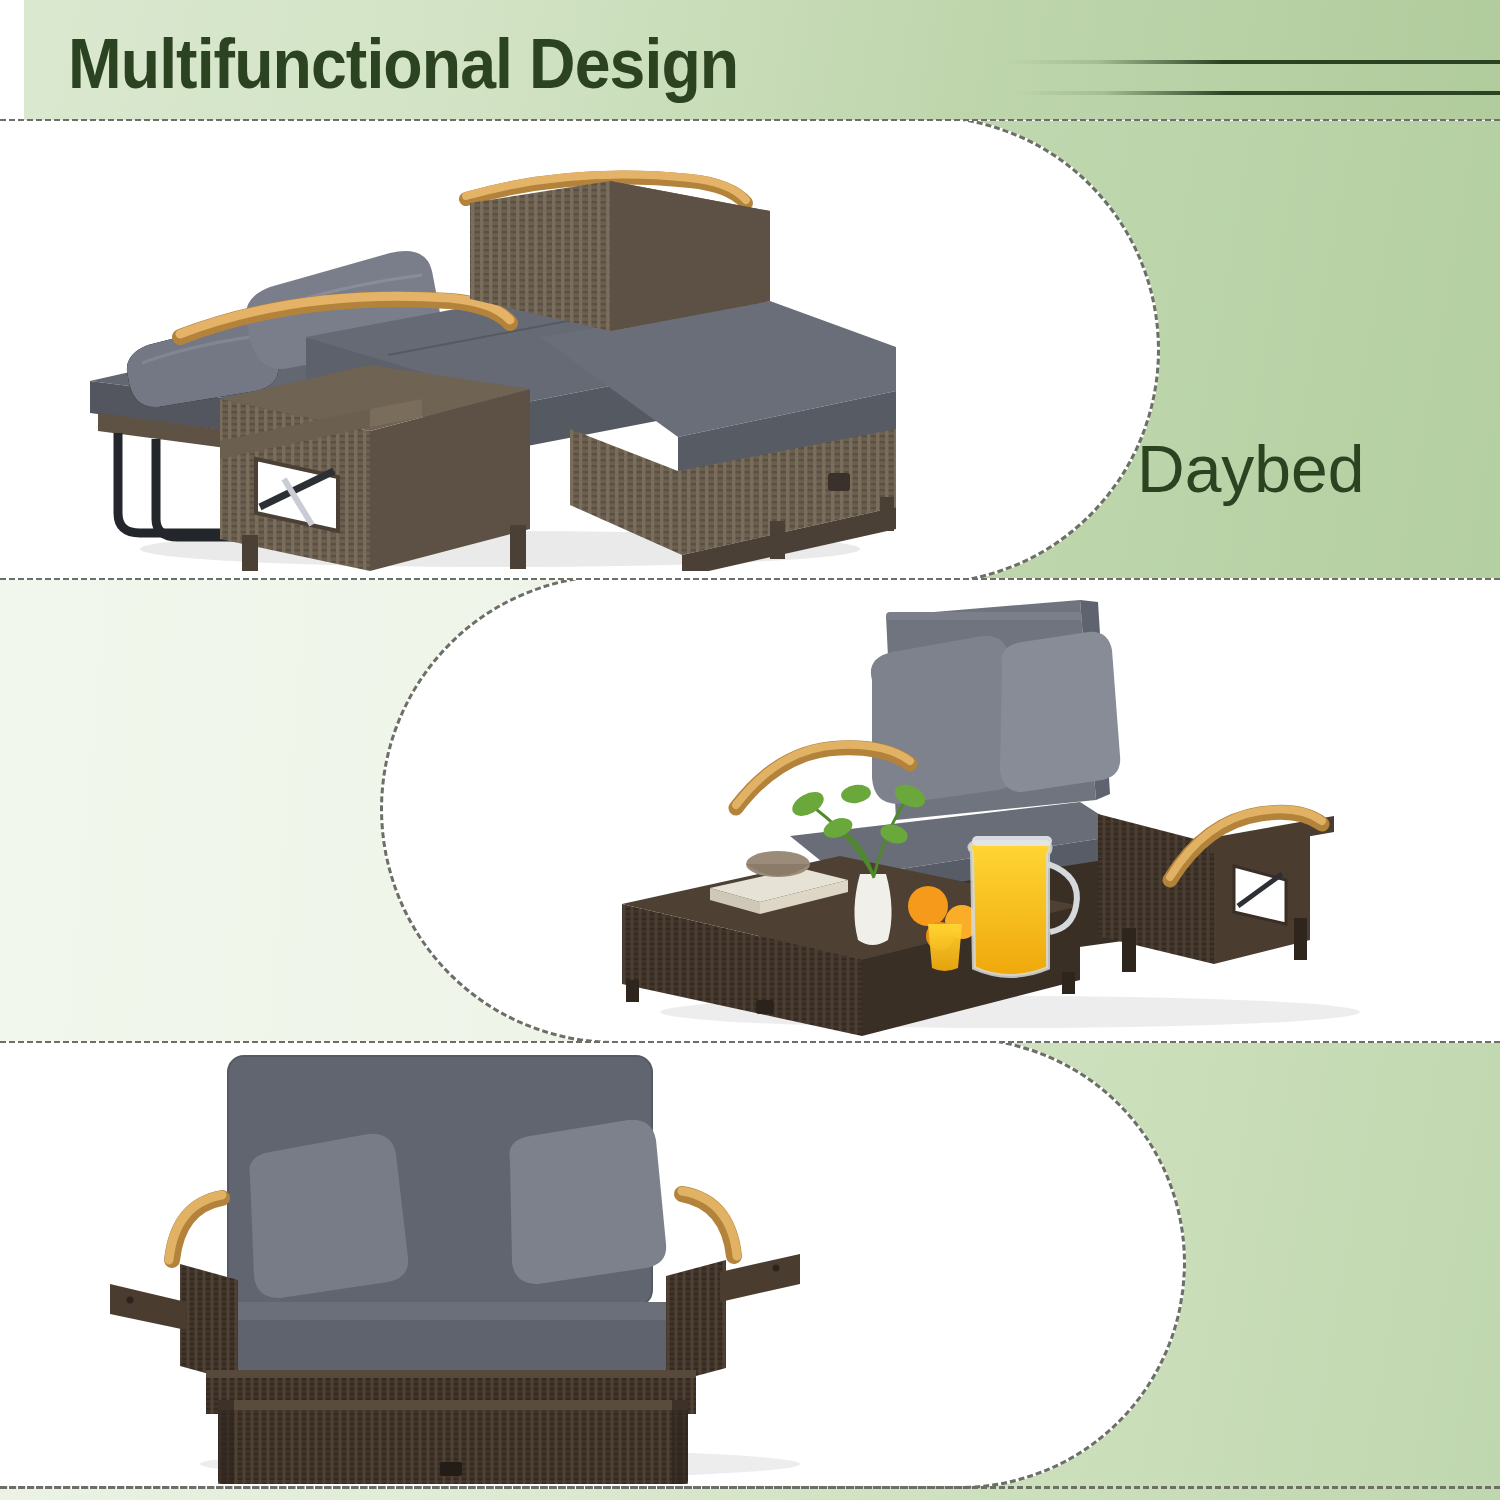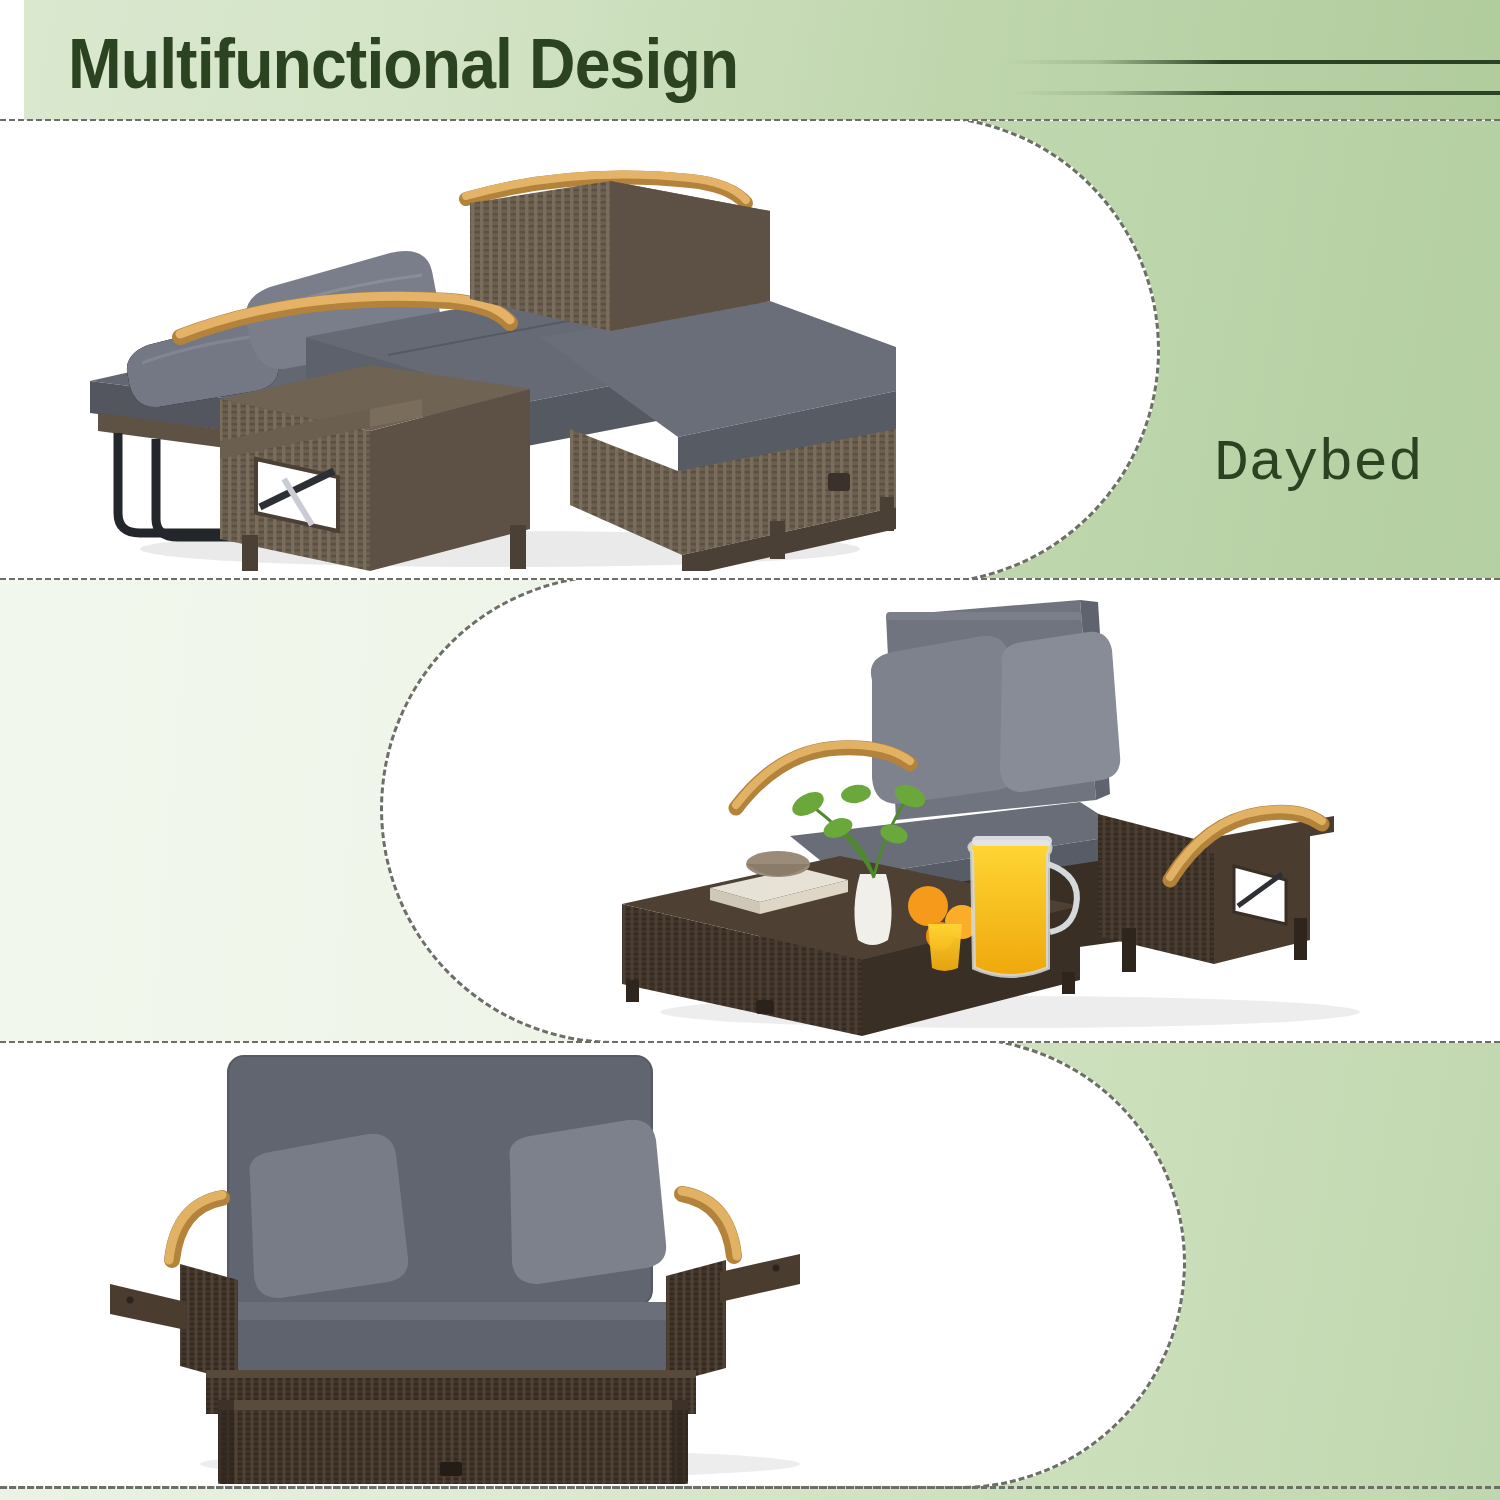--- a/index.html
+++ b/index.html
@@ -46,24 +46,23 @@
     overflow:hidden;
   }
   .panel1{
     position:absolute;left:-40px;top:-6px;width:1200px;height:470px;
     background:#ffffff;
     border:3px dashed #6b6f66;
     border-radius:0 240px 240px 0;
     box-sizing:border-box;
   }
   .lbl-daybed{
-    position:absolute;left:1214px;top:310px;
-    font-size:58px;font-weight:400;color:#2c4322;letter-spacing:0px;
+    position:absolute;left:1137px;top:310px;
+    font-size:66px;font-weight:400;color:#2c4322;letter-spacing:0px;
     white-space:nowrap;
-    font-family:Liberation Mono, monospace;
   }
 
   
   .sec2{
     position:absolute;left:0;top:580px;width:1500px;height:461px;
     background:linear-gradient(95deg,#f2f7ed 0%,#eef4e8 40%,#e6f0dd 72%,#dceace 100%);
     overflow:hidden;
   }
   .panel2{
     position:absolute;left:380px;top:-6px;width:1160px;height:470px;

